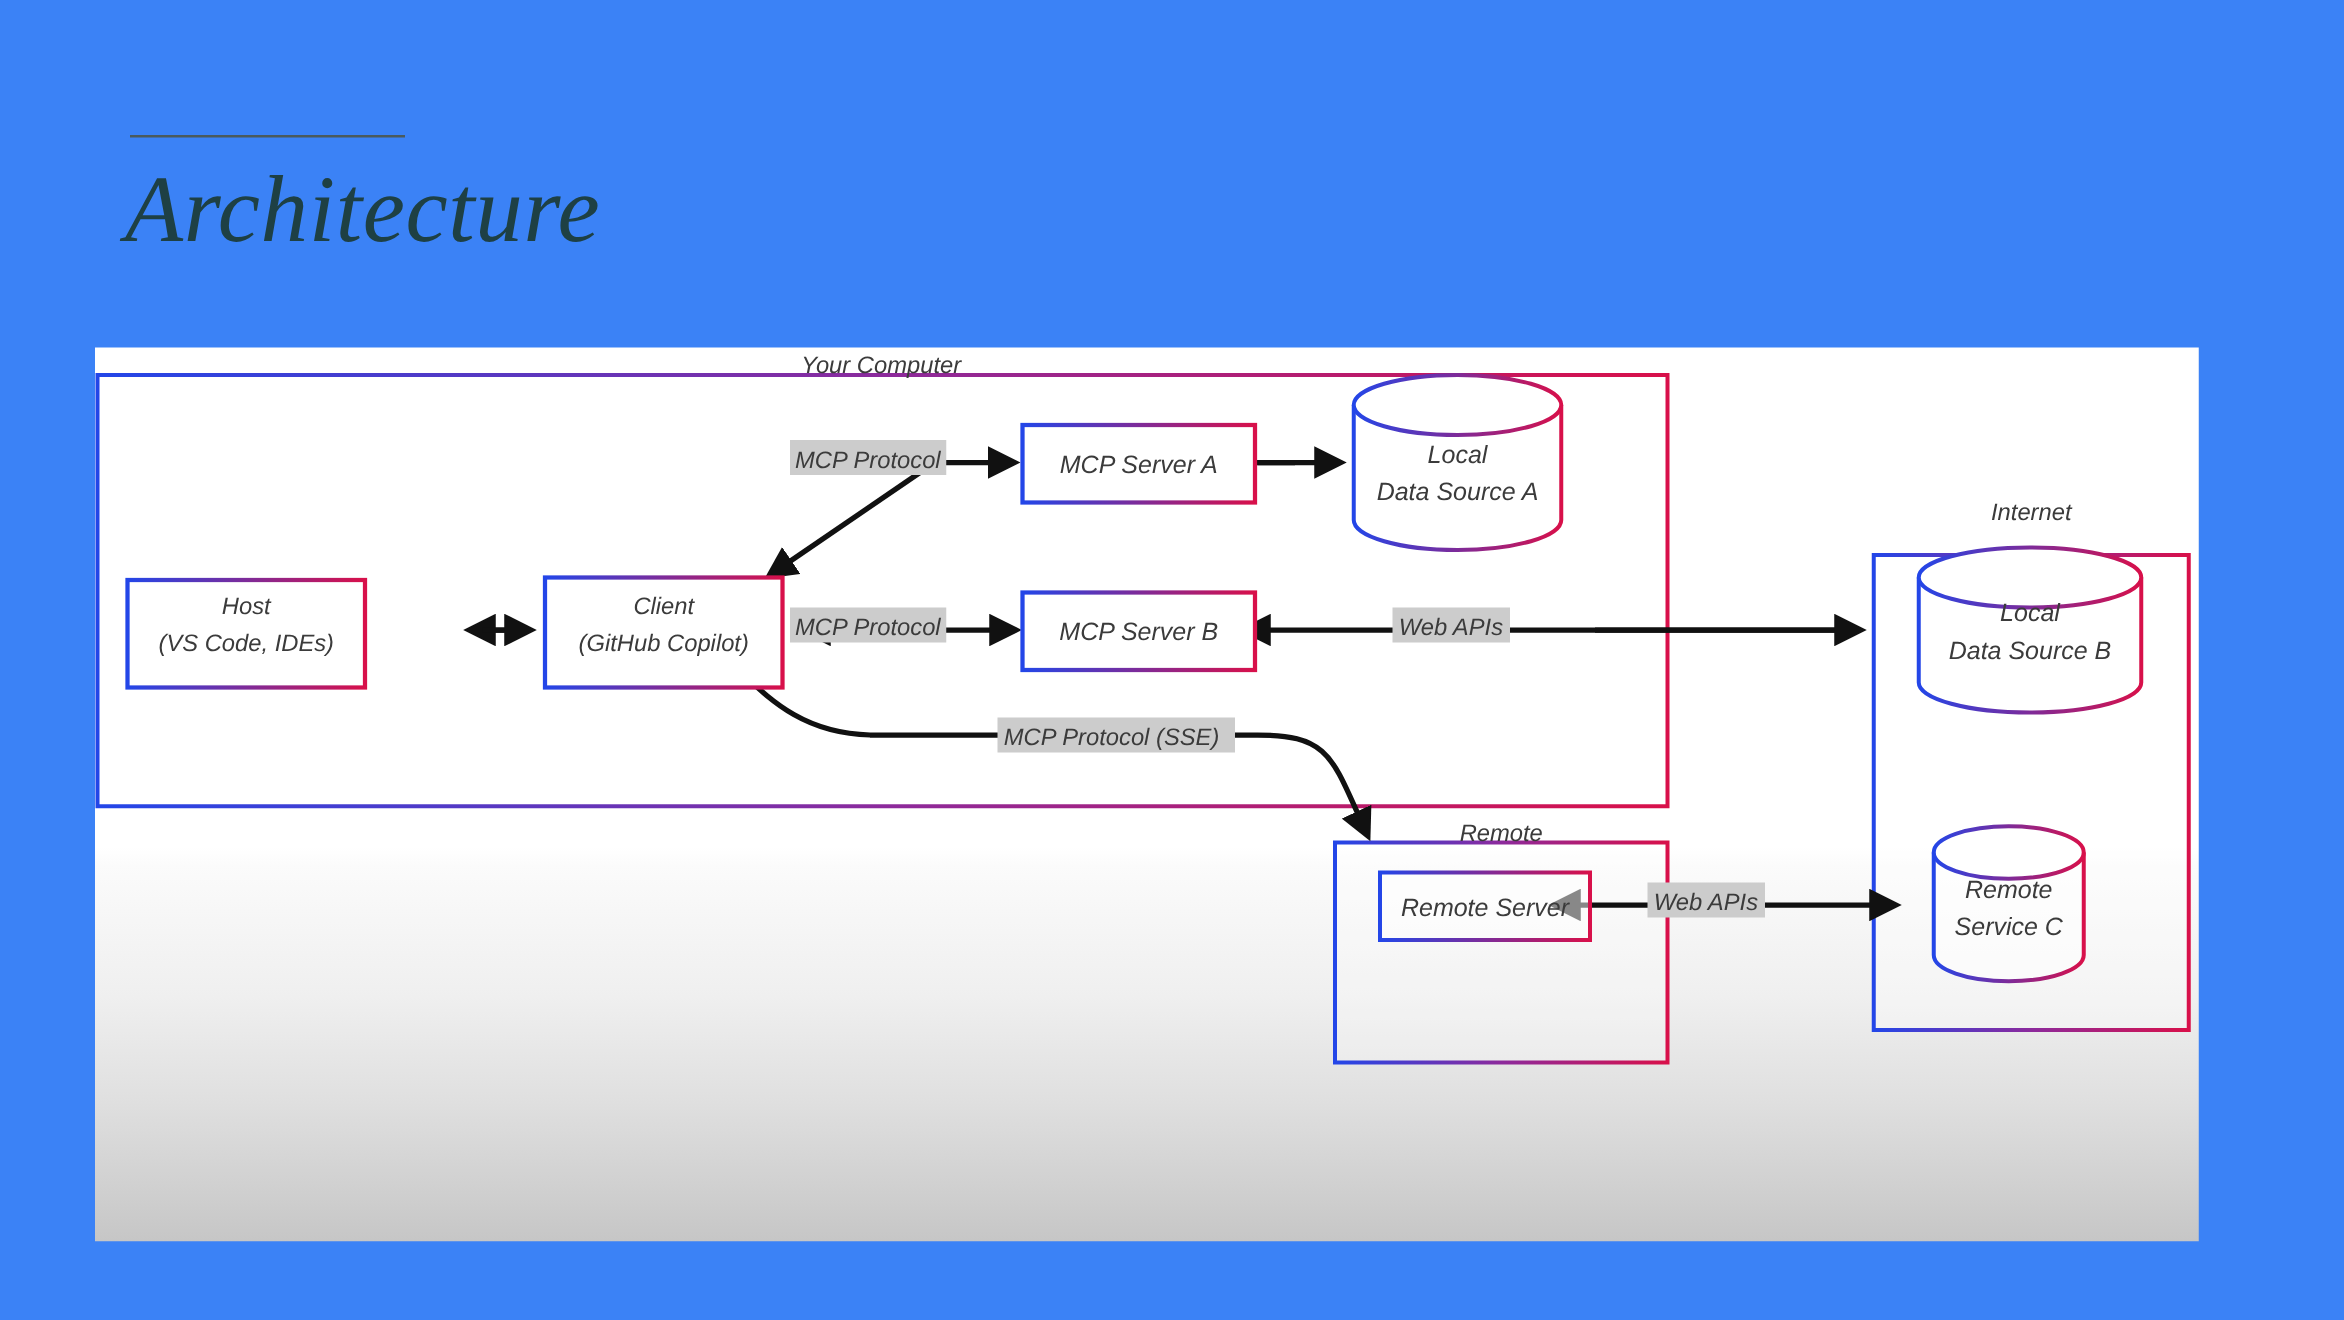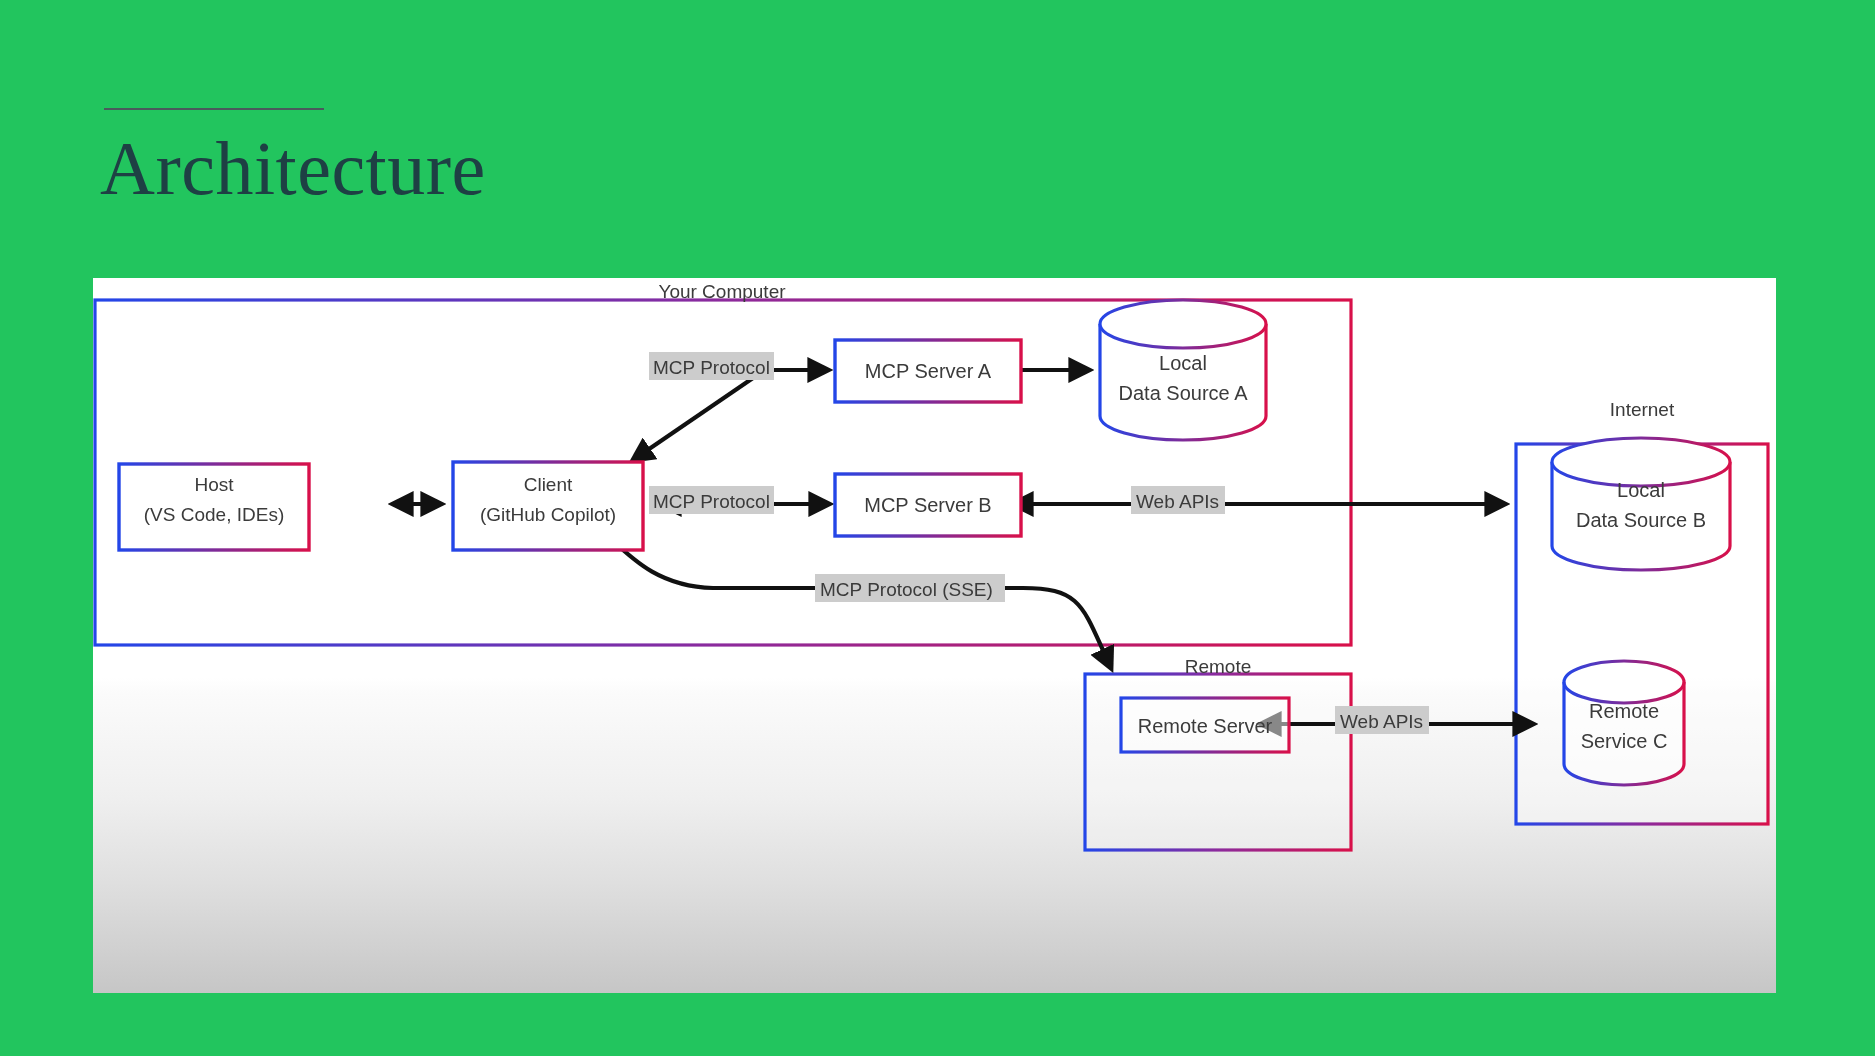--- a/index.html
+++ b/index.html
@@ -10,21 +10,22 @@
     width: 1875px;
     height: 1056px;
     background: #f7f7f7;
     font-family: "Liberation Sans", sans-serif;
     overflow: hidden;
     position: relative;
   }
   #slide {
     position: absolute;
     inset: 0;
-    background: #22c55e;
+    background: #3b82f6;
+    font-style: italic;
   }
   
   #title-rule {
     position: absolute;
     left: 104px;
     top: 108px;
     width: 220px;
     height: 2px;
     background: #4a5a5c;
   }
@@ -35,21 +36,21 @@
     font-family: "Liberation Serif", serif;
     font-size: 76px;
     line-height: 1.0;
     color: #1e4044;
     letter-spacing: 0.5px;
     white-space: nowrap;
   }
   
   #diagram-figure {
     position: absolute;
-    left: 93px;
+    left: 76px;
     top: 278px;
     width: 1683px;
     height: 715px;
     background: linear-gradient(to bottom,
                 #ffffff 0px, #ffffff 400px,
                 #fbfbfb 415px, #efefef 520px,
                 #e0e0e0 600px, #d0d0d0 672px, #c6c6c6 715px);
     overflow: hidden;
   }
   #diagram-svg {

